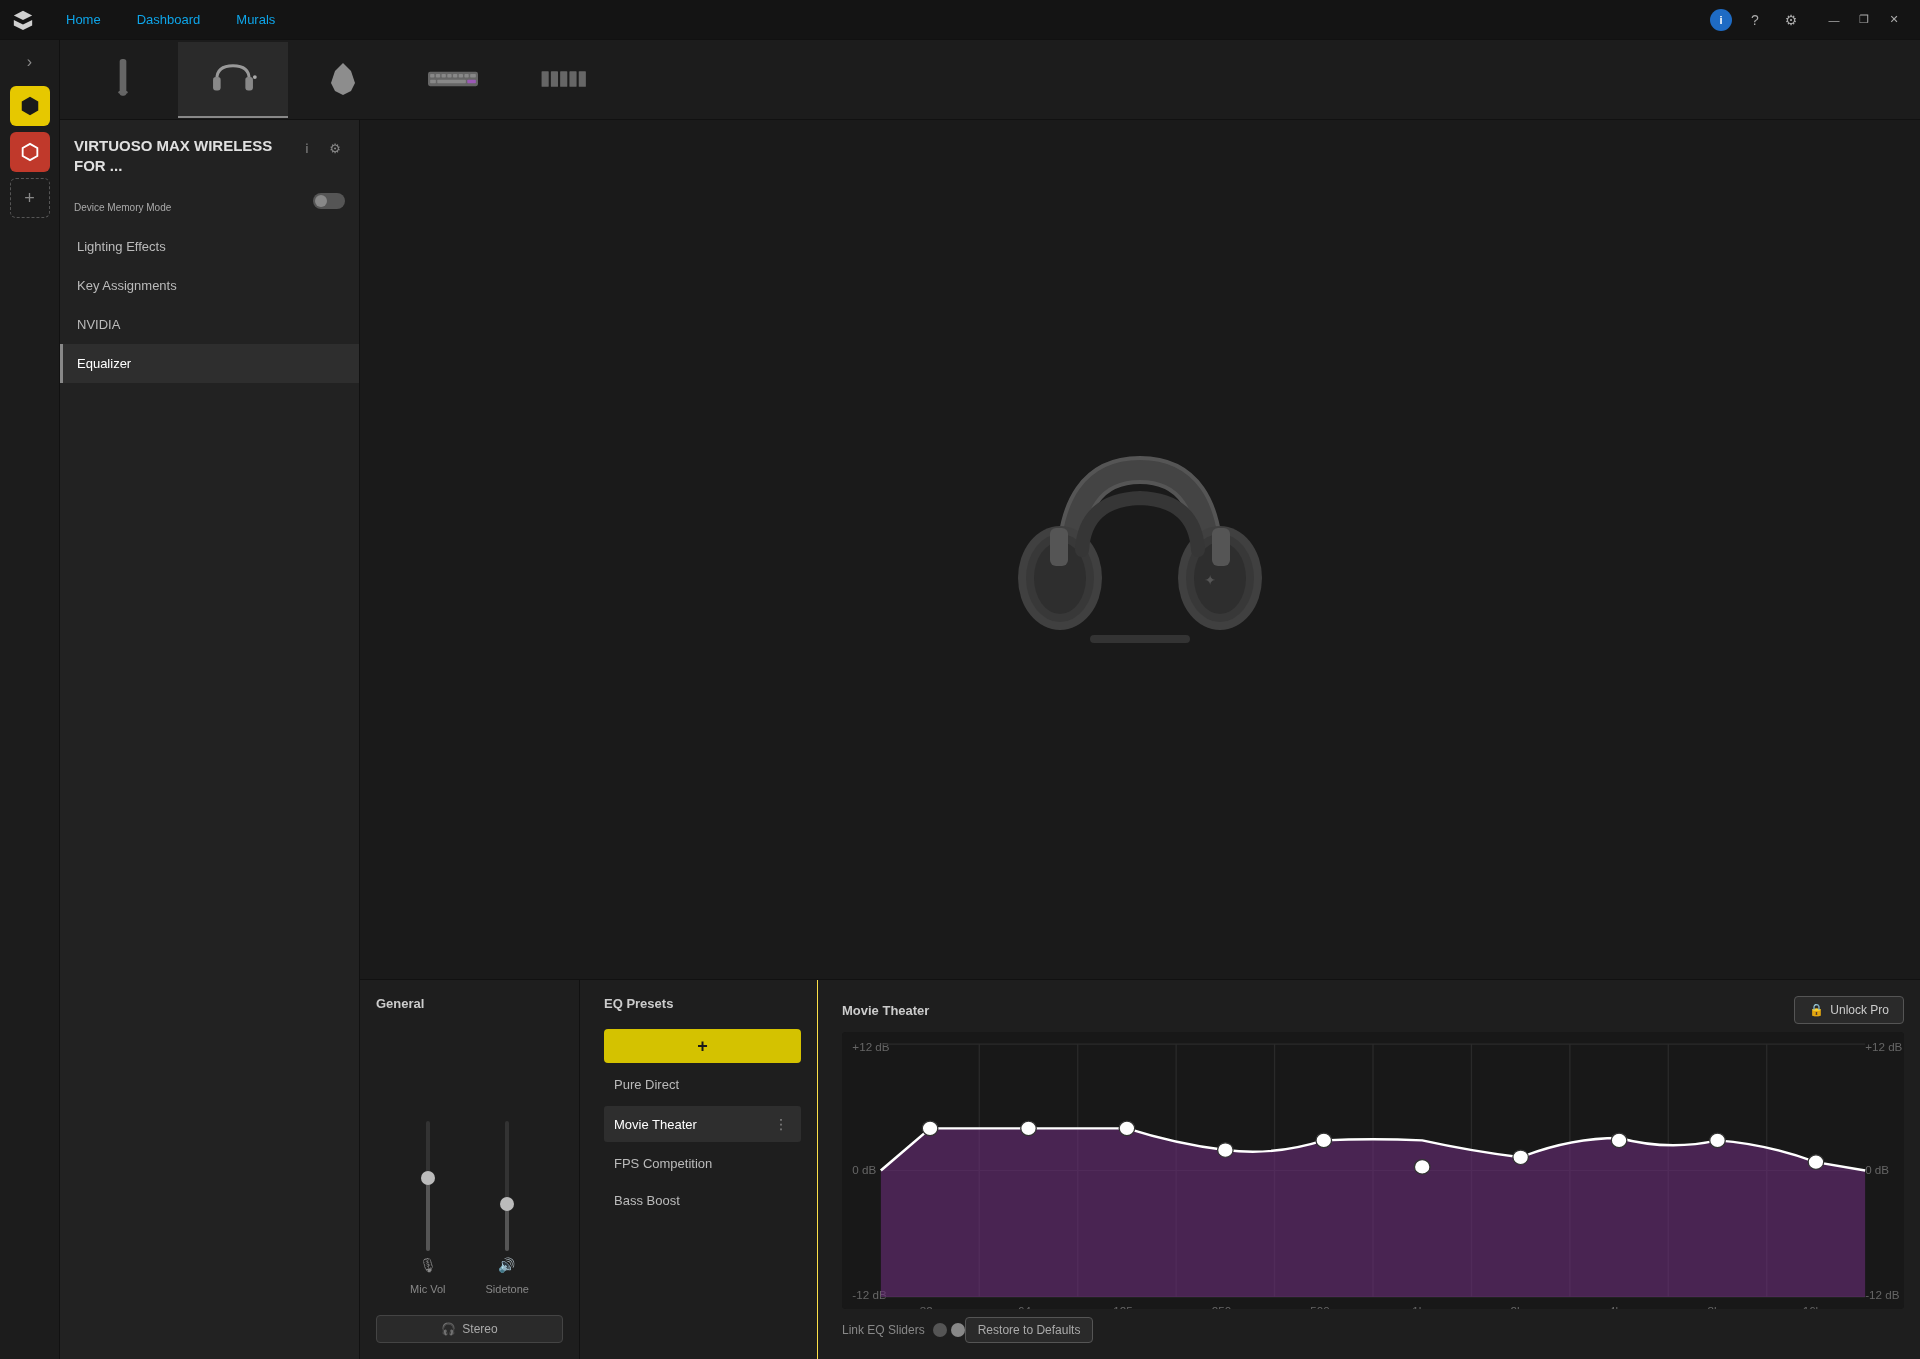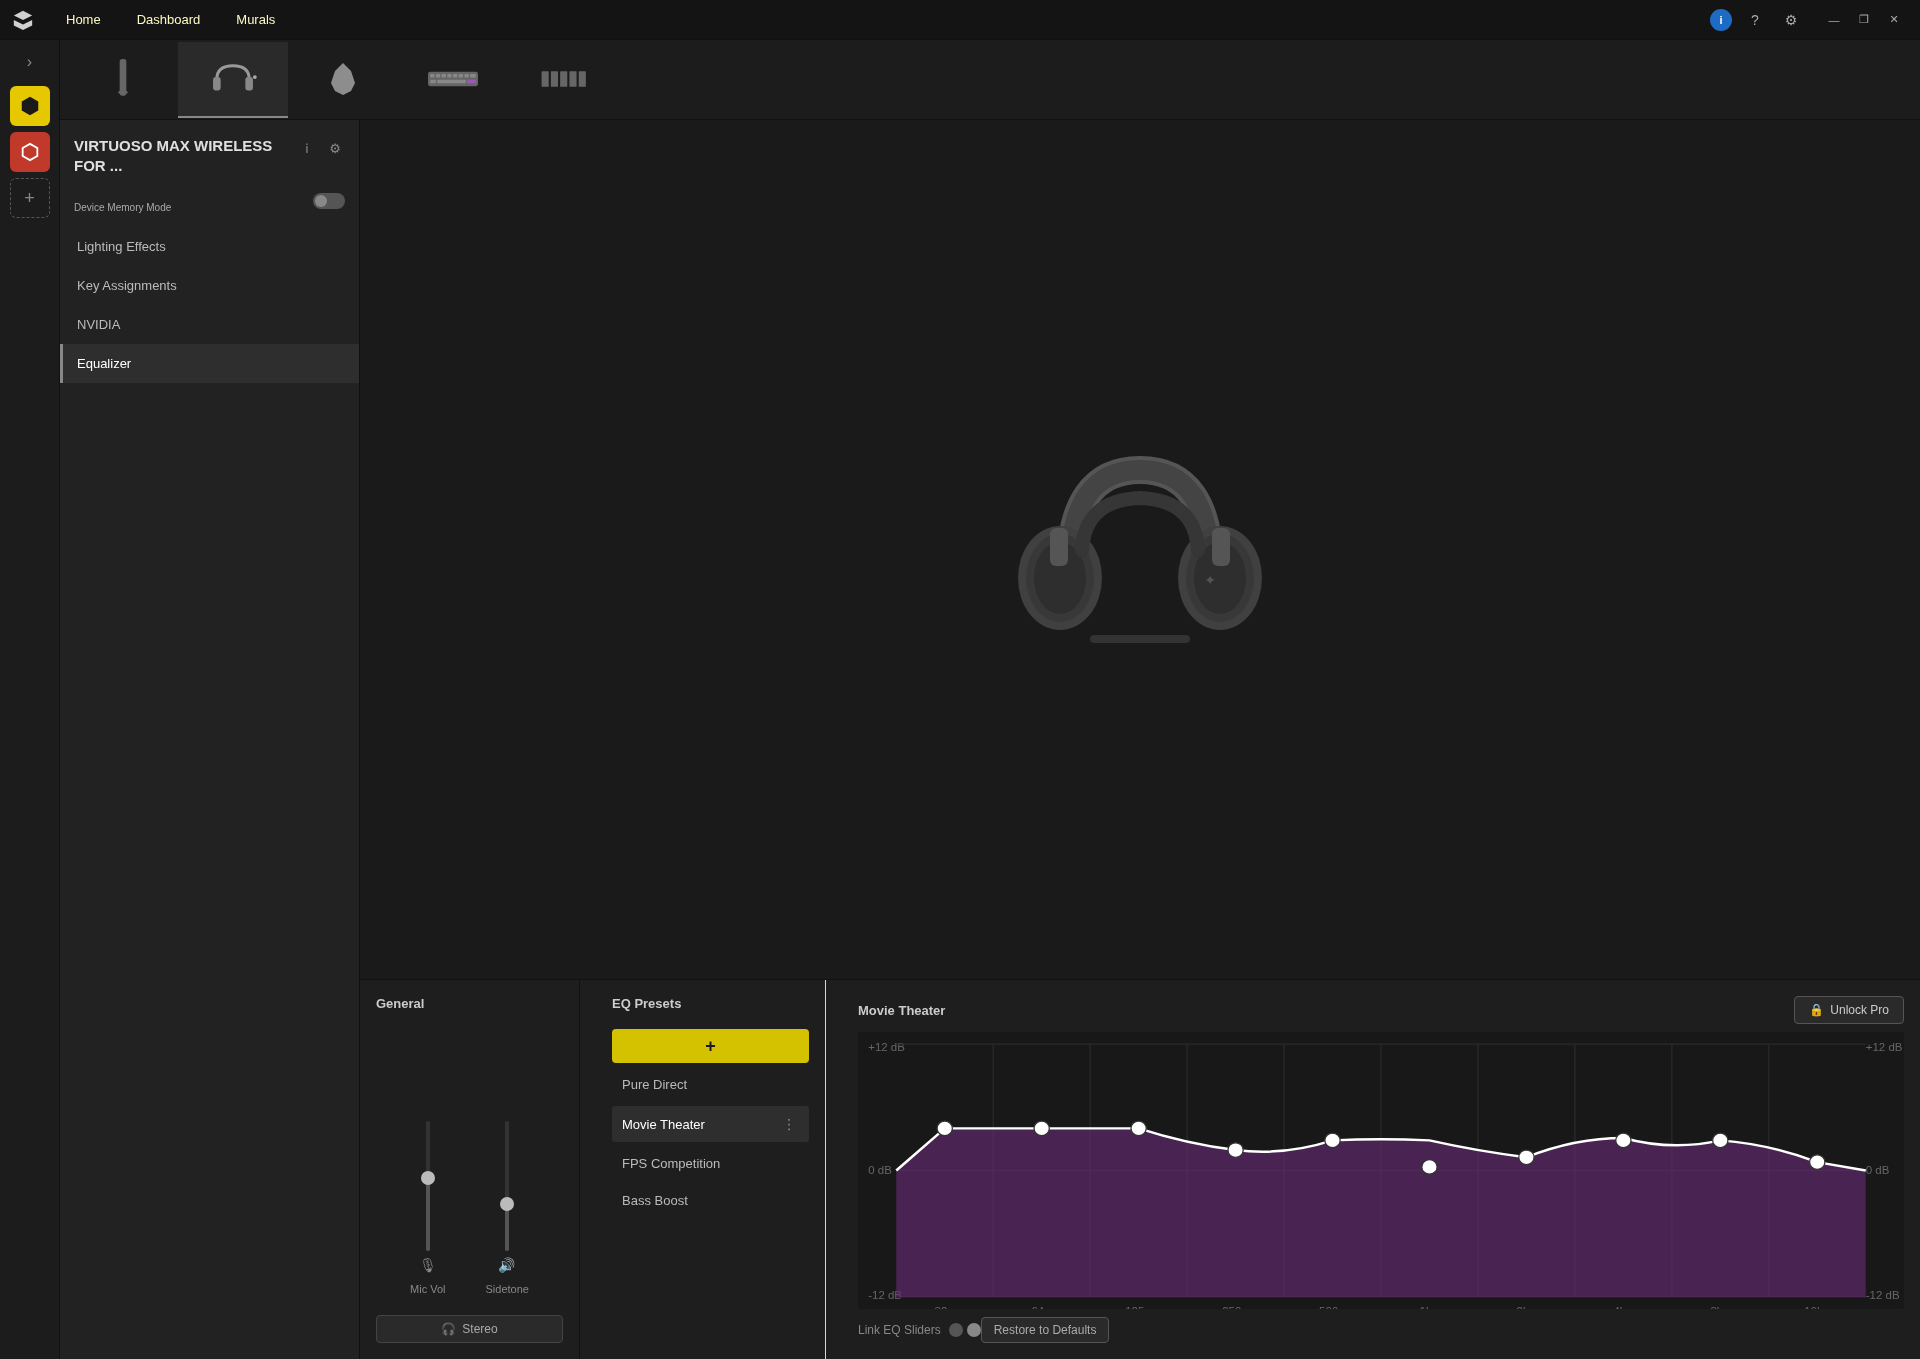--- a/index.html
+++ b/index.html
@@ -28,21 +28,21 @@
       margin-right: 16px;
     }
     .titlebar-nav {
       display: flex;
       gap: 4px;
       flex: 1;
     }
     .nav-item {
       padding: 6px 16px;
       font-size: 13px;
-      color: #fef9c3;
+      color: #0ea5e9;
       cursor: pointer;
       border-radius: 3px;
     }
     .titlebar-actions {
       display: flex;
       align-items: center;
       gap: 10px;
     }
     .titlebar-action-icon {
       width: 26px;
@@ -280,21 +280,21 @@
       width: 280px;
       height: 280px;
     }
 
     
     .bottom-panel {
       height: 380px;
       background: #1e1e1e;
       border-top: 1px solid #111;
       display: flex;
-      gap: 16px;
+      gap: 8px;
     }
 
     
     .general-section {
       width: 220px;
       border-right: 1px solid #111;
       padding: 16px;
       display: flex;
       flex-direction: column;
     }

